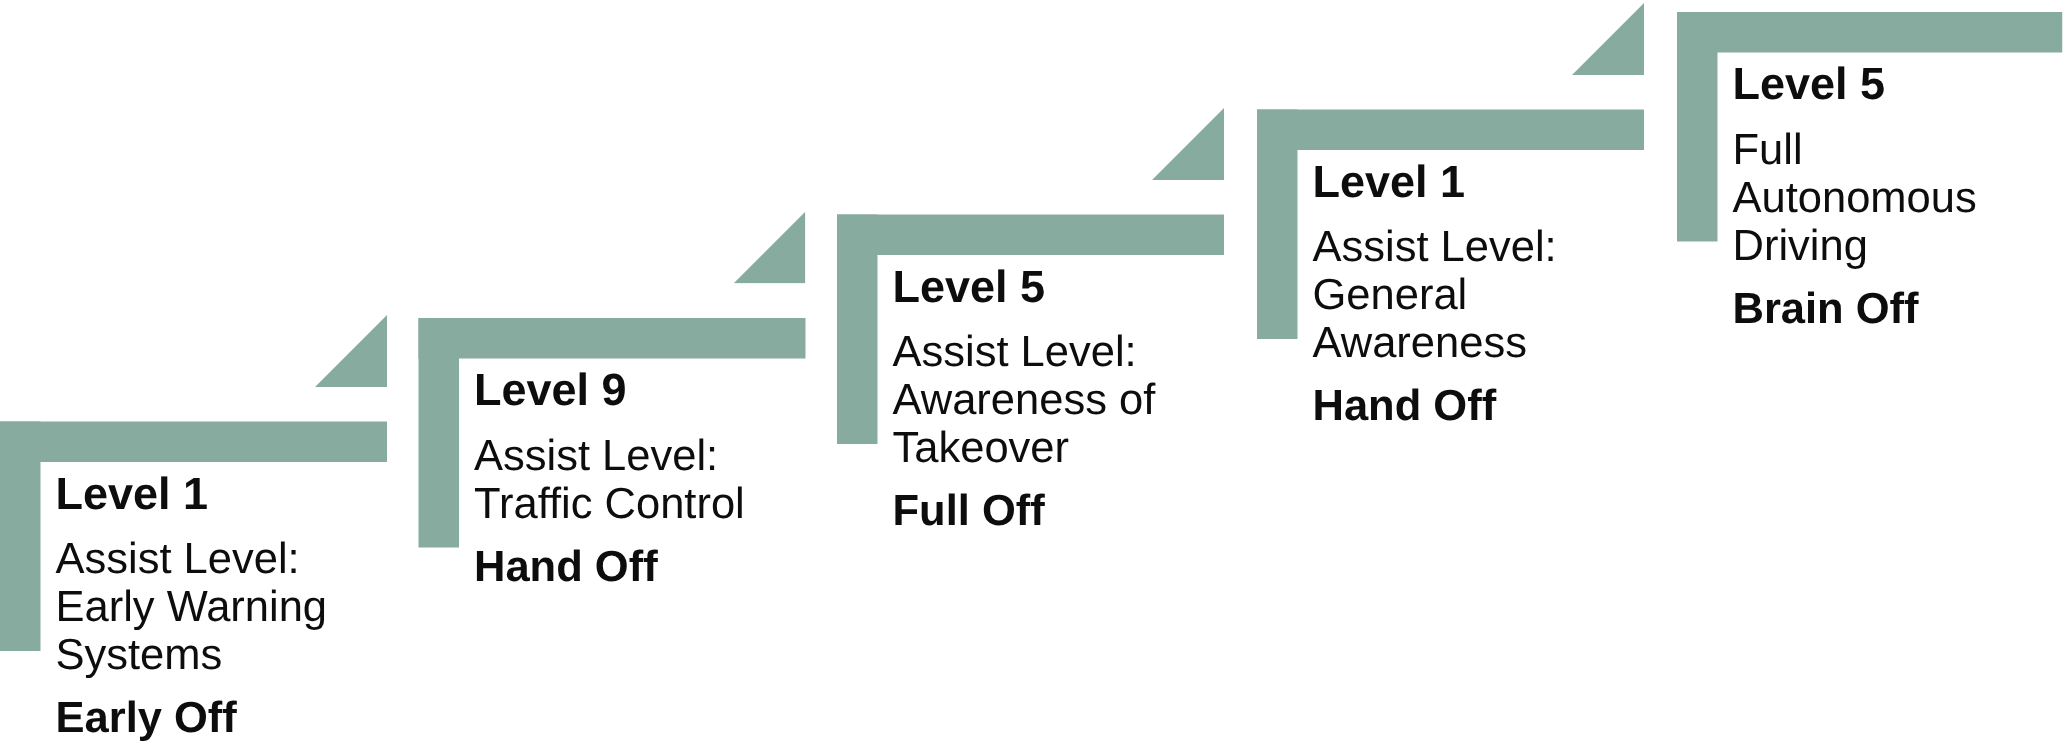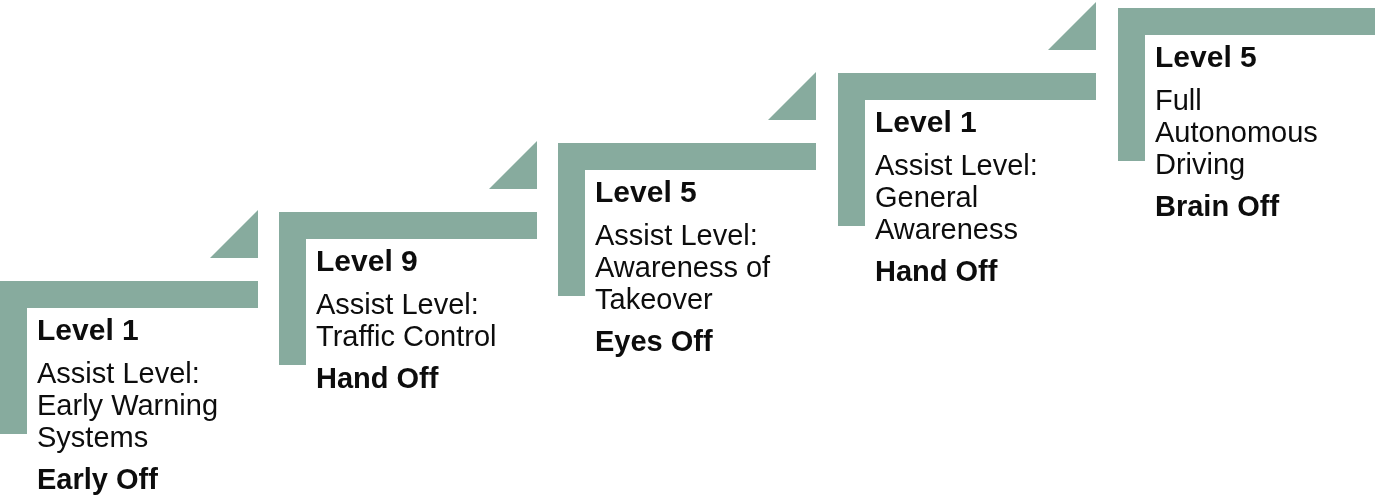--- a/index.html
+++ b/index.html
@@ -67,21 +67,21 @@
 
   <div class="tri tri-3"></div>
   <div class="step step-3">
     <div class="bar-h"></div>
     <div class="bar-v"></div>
     <div class="text-block">
       <div class="level-title">Level 5</div>
       <div class="level-desc">Assist Level:
 Awareness of
 Takeover</div>
-      <div class="level-tag">Eyes Off</div>
+      <div class="level-tag">Full Off</div>
     </div>
   </div>
 
   <div class="tri tri-4"></div>
   <div class="step step-4">
     <div class="bar-h"></div>
     <div class="bar-v"></div>
     <div class="text-block">
       <div class="level-title">Level 1</div>
       <div class="level-desc">Assist Level:

